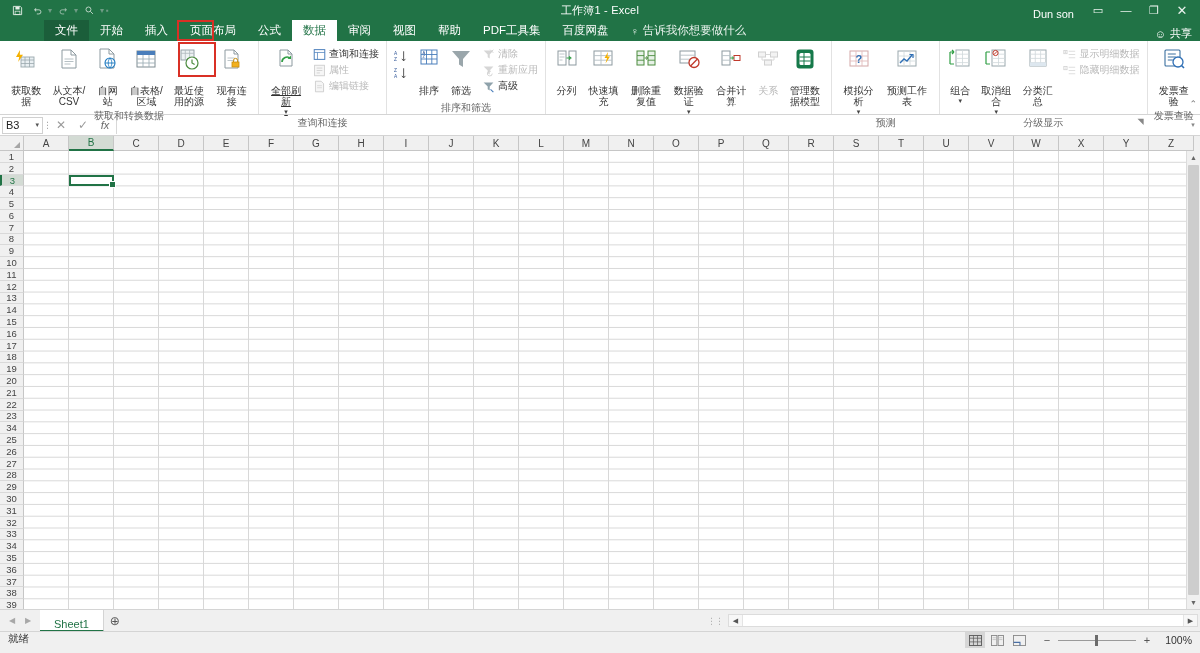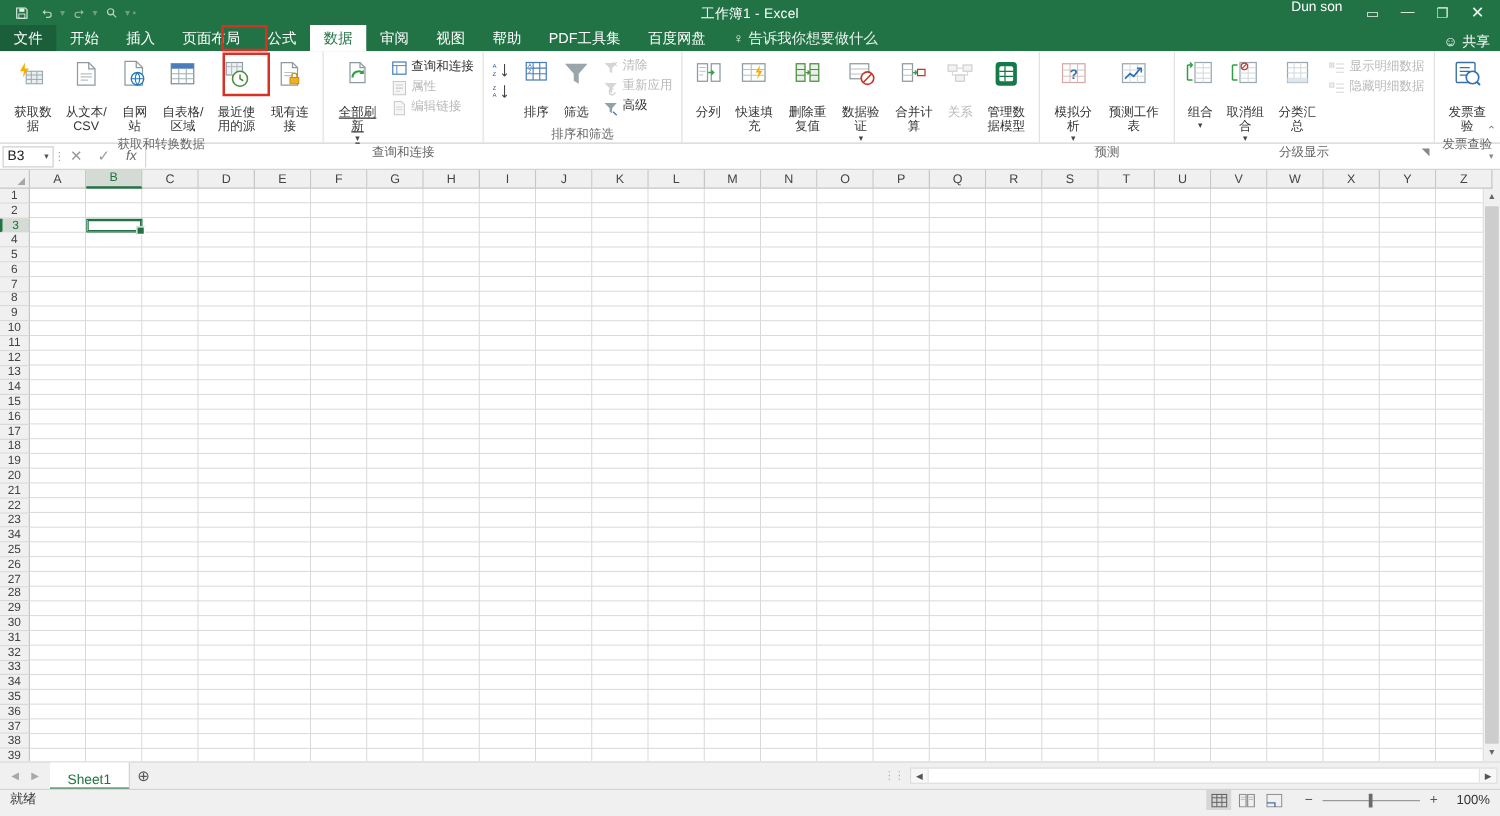--- a/index.html
+++ b/index.html
@@ -22,29 +22,29 @@
   .qat-btn {
     width: 18px; height: 18px; display: flex; align-items: center; justify-content: center;
     color: #d9e6dd; font-size: 11px; line-height: 1;
   }
   .qat-btn.save { color: #e8f0ea; }
   .qat-sep { color: #6f9c85; font-size: 8px; }
   .title-text {
     position: absolute; left: 0; right: 0; text-align: center;
     font-size: 11px; color: #ffffff; letter-spacing: .2px; pointer-events: none;
   }
-  .win-right { margin-left: auto; display: flex; align-items: flex-start; height: 20px; padding-right: 4px; }
+  .win-right { margin-left: auto; display: flex; align-items: flex-end; height: 20px; padding-right: 4px; }
   .user-name { font-size: 11px; color: #fff; margin-right: 10px; }
   .win-btn { width: 28px; height: 20px; display: flex; align-items: center; justify-content: center; color: #eaf2ed; font-size: 11px; }
   .win-btn.close { font-size: 13px; }
 
   
   .tabbar {
     height: 21px; background: #217346; display: flex; align-items: flex-end;
-    position: relative; flex: 0 0 21px;
+    position: relative; flex: 0 0 21px; padding-left: 44px;
   }
   .tab {
     height: 21px; padding: 0 11px; color: #fff; font-size: 11.5px;
     display: flex; align-items: center; white-space: nowrap;
   }
   .tab.file { background: #1b5e3a; }
   .tab.active { background: #ffffff; color: #217346; }
   .tab .bulb { margin-right: 4px; font-size: 11px; }
   .tab.tellme { color: #e7f1eb; }
 
@@ -424,21 +424,21 @@
           <span class="lbl">排序</span>
         </div>
         <div class="btn">
           <span class="ico">
             <svg width="24" height="24" viewBox="0 0 24 24">
                 <path d="M3 4h18l-7 8v8l-4-2.5V12z" fill="#9aa6ab"></path>
               </svg>
           </span>
           <span class="lbl">筛选</span>
         </div>
-        <div class="col" style="padding-left:2px;font-family:Liberation Mono, monospace;">
+        <div class="col" style="padding-left:2px;">
           <div class="btn small dis">
             <span class="ico">
               <svg width="13" height="13" viewBox="0 0 16 16">
                   <path d="M2 3h12l-4.5 5v5L7 11.5V8z" fill="#d6d6d6"></path>
                   <path d="M10 2l4 4M14 2l-4 4" stroke="#d0d0d0" stroke-width="1"></path>
                 </svg>
             </span>
             <span class="lbl">清除</span>
           </div>
           <div class="btn small dis">

